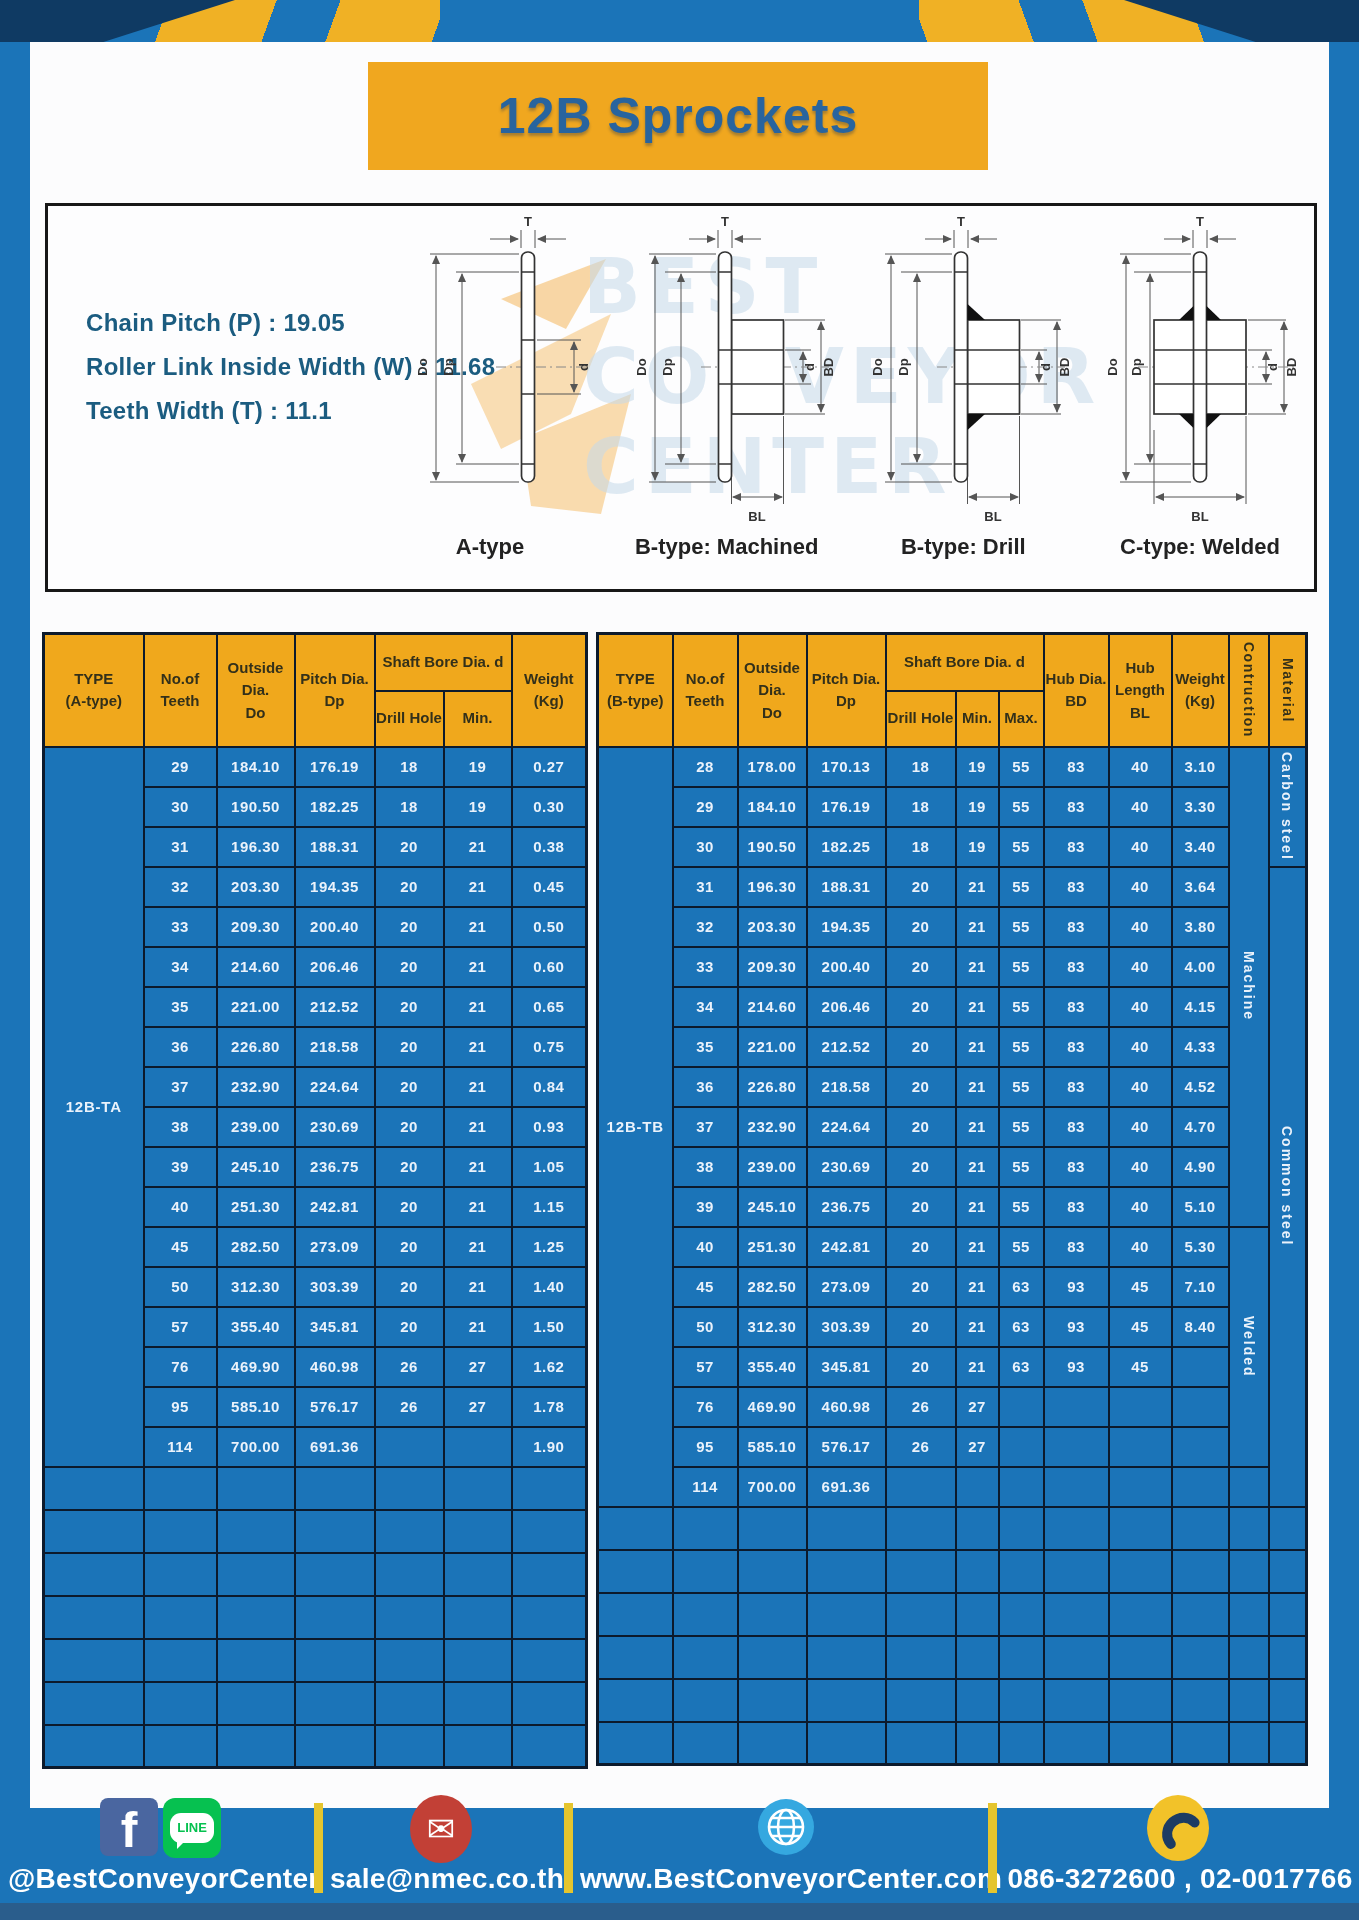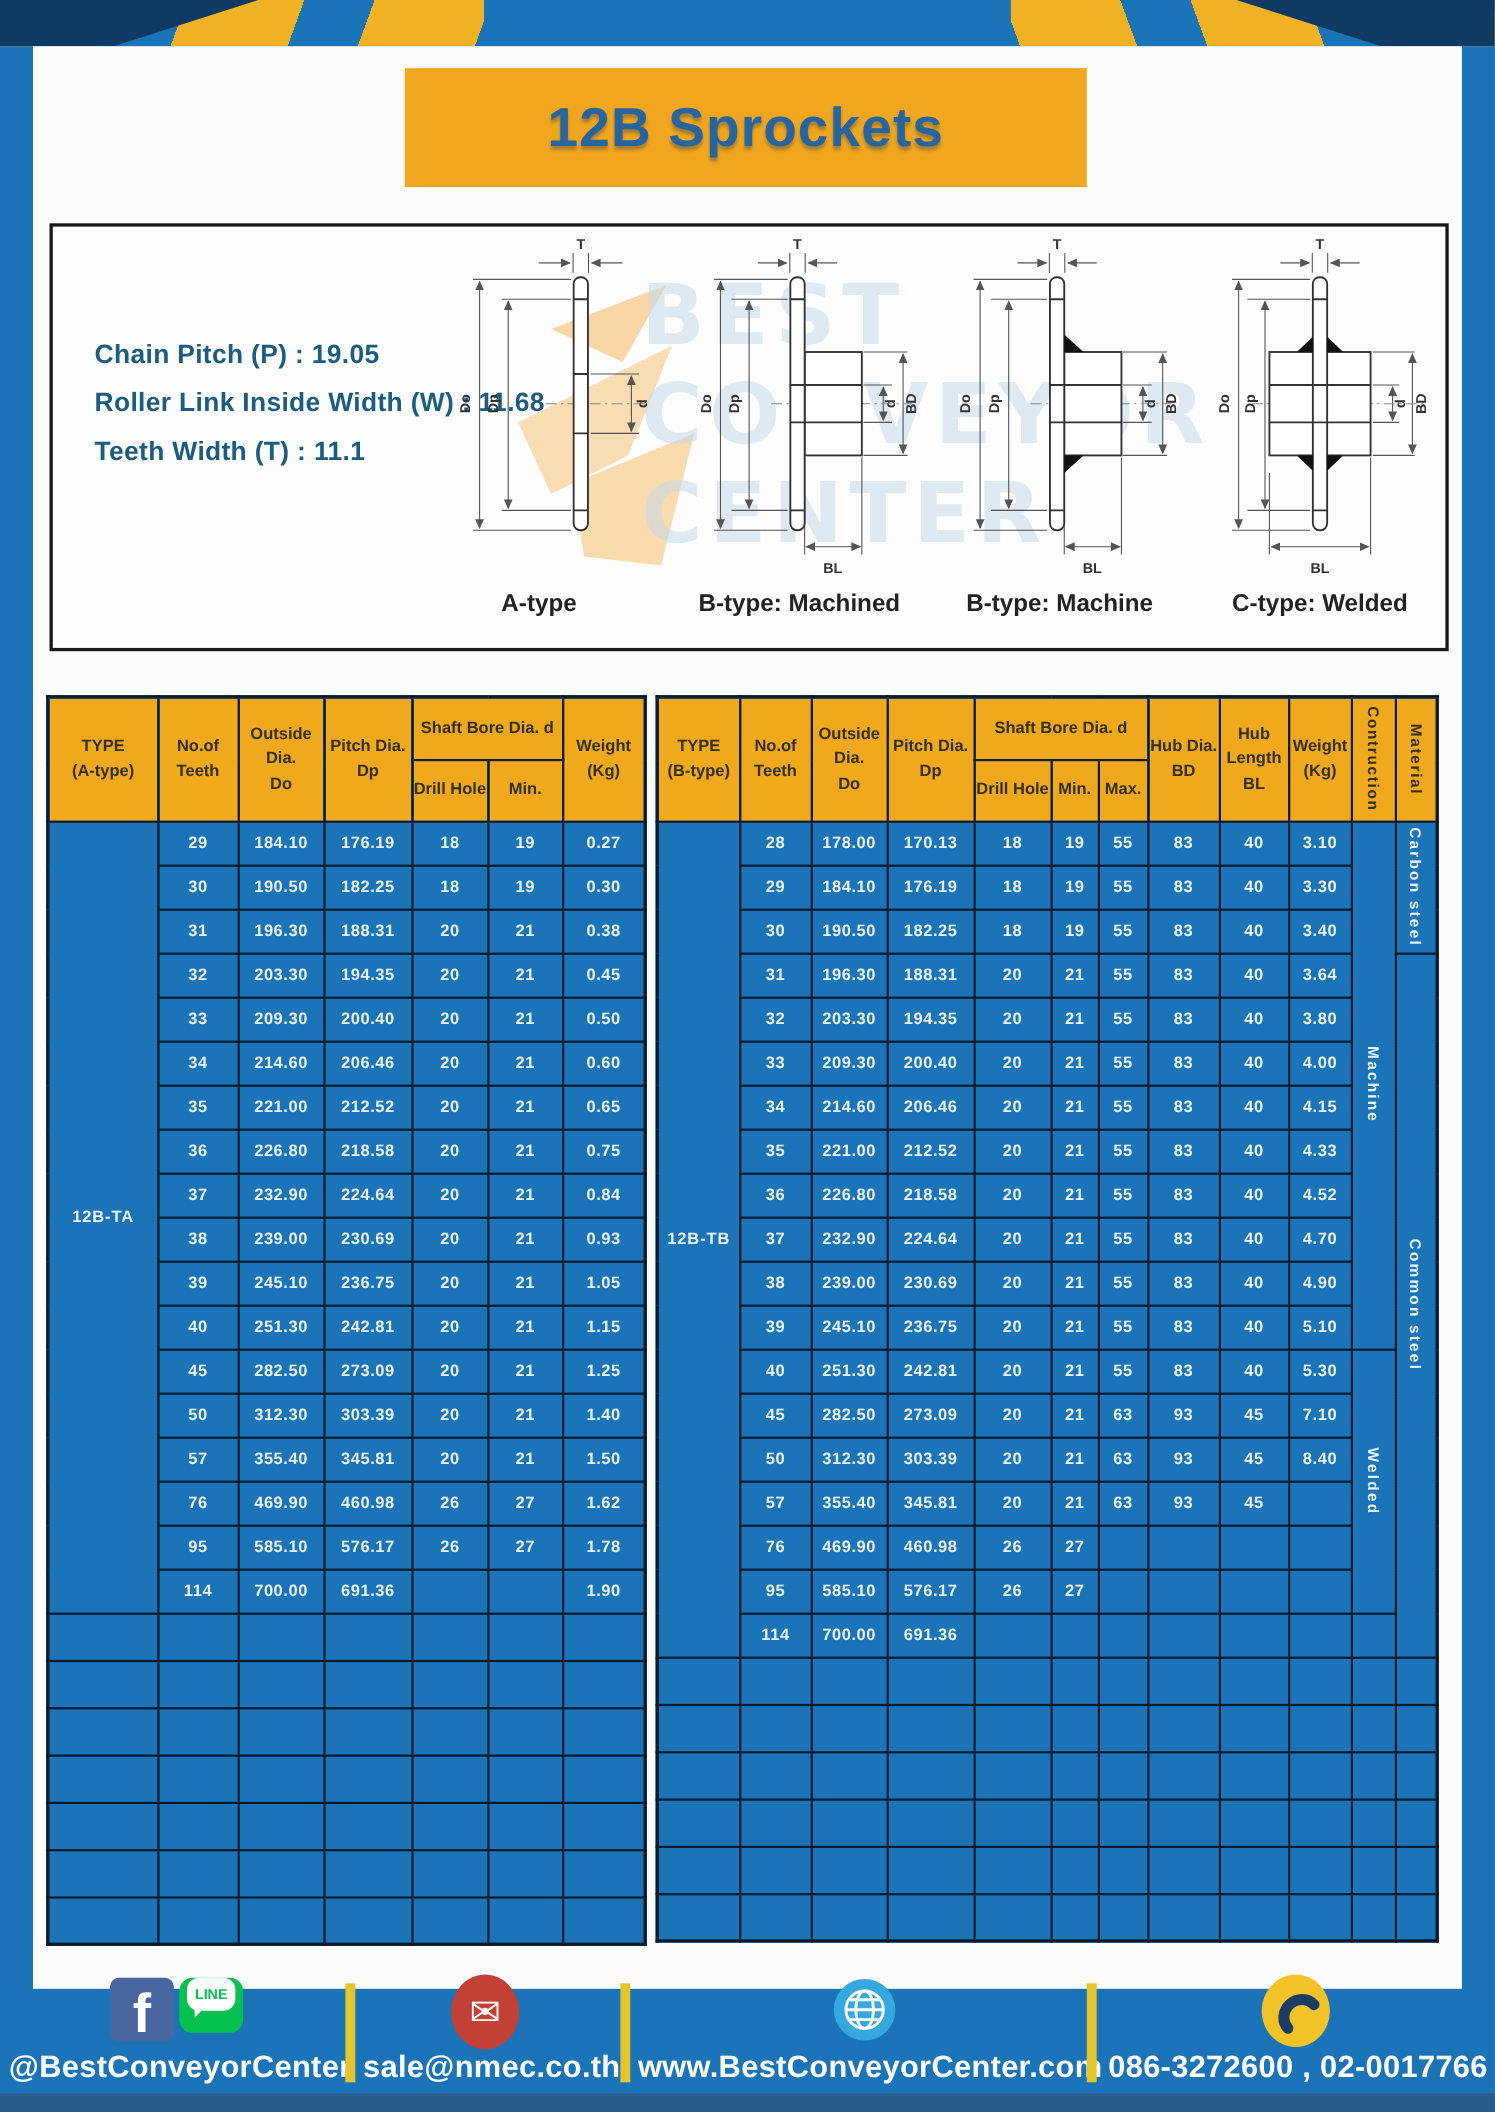--- a/index.html
+++ b/index.html
@@ -58,22 +58,22 @@
   .tbl td.vt{font-size:14px;}
 
   
   .footer{position:absolute;left:0;top:1795px;width:1359px;height:125px;color:var(--footer-text,#fff);}
   .ft-text{position:absolute;top:68px;font-size:28px;font-weight:bold;text-align:center;
     white-space:nowrap;letter-spacing:.3px;}
   .ft-div{position:absolute;top:8px;width:9px;height:90px;background:#e5c52e;}
   .fb{position:absolute;width:58px;height:58px;border-radius:8px;background:var(--facebook-blue,#4a66a0);
     display:flex;align-items:flex-end;justify-content:center;}
   .fb span{color:#fff;font-size:50px;font-weight:bold;line-height:52px;}
-  .line-badge{position:absolute;width:58px;height:50px;border-radius:12px;background:var(--line-green,#06c150);
-    display:flex;justify-content:center;}
+  .line-badge{position:absolute;width:58px;height:60px;border-radius:12px;background:var(--line-green,#06c150);
+    display:flex;align-items:center;justify-content:center;}
   .line-bubble{position:relative;background:#fff;border-radius:11px;width:44px;height:30px;
     line-height:30px;font-size:13px;font-weight:bold;color:var(--line-green,#06c150);text-align:center;}
   .line-bubble::after{content:"";position:absolute;left:7px;bottom:-6px;border:5px solid transparent;
     border-top-color:#fff;border-left-color:#fff;}
   .env{position:absolute;width:62px;height:68px;border-radius:50%;background:var(--email-red,#c24036);
     display:flex;align-items:center;justify-content:center;}
   .env span{color:#fff;font-size:34px;}
   .globe{position:absolute;width:60px;height:60px;}
   .phone{position:absolute;width:64px;height:66px;}
   .bottom-strip{position:absolute;left:0;top:1903px;width:1359px;height:17px;
@@ -206,21 +206,21 @@
           <path d="M116.5,202V218L134,202Z" fill="#111"></path>
           <g font-size="13" fill="#333" font-weight="bold" text-anchor="middle">
             <text x="110" y="14">T</text>
             <text x="31" y="155" transform="rotate(-90 31 155)">Do</text>
             <text x="57" y="155" transform="rotate(-90 57 155)">Dp</text>
             <text x="199" y="155" transform="rotate(-90 199 155)">d</text>
             <text x="218" y="155" transform="rotate(-90 218 155)">BD</text>
             <text x="142" y="309">BL</text>
           </g>
         </svg>
-        <div class="cap">B-type: Machine</div>
+        <div class="cap">B-type: Drill</div>
       </div>
 
       <div class="fig">
         <svg width="224" height="318" viewBox="0 0 224 318">
           <defs>
               <marker id="mD" markerWidth="9" markerHeight="8" refX="8" refY="4" orient="auto-start-reverse">
                 <path d="M0,0L9,4L0,8Z" fill="#555"></path>
               </marker>
             </defs>
           <g stroke="#555" stroke-width="1" fill="none">

